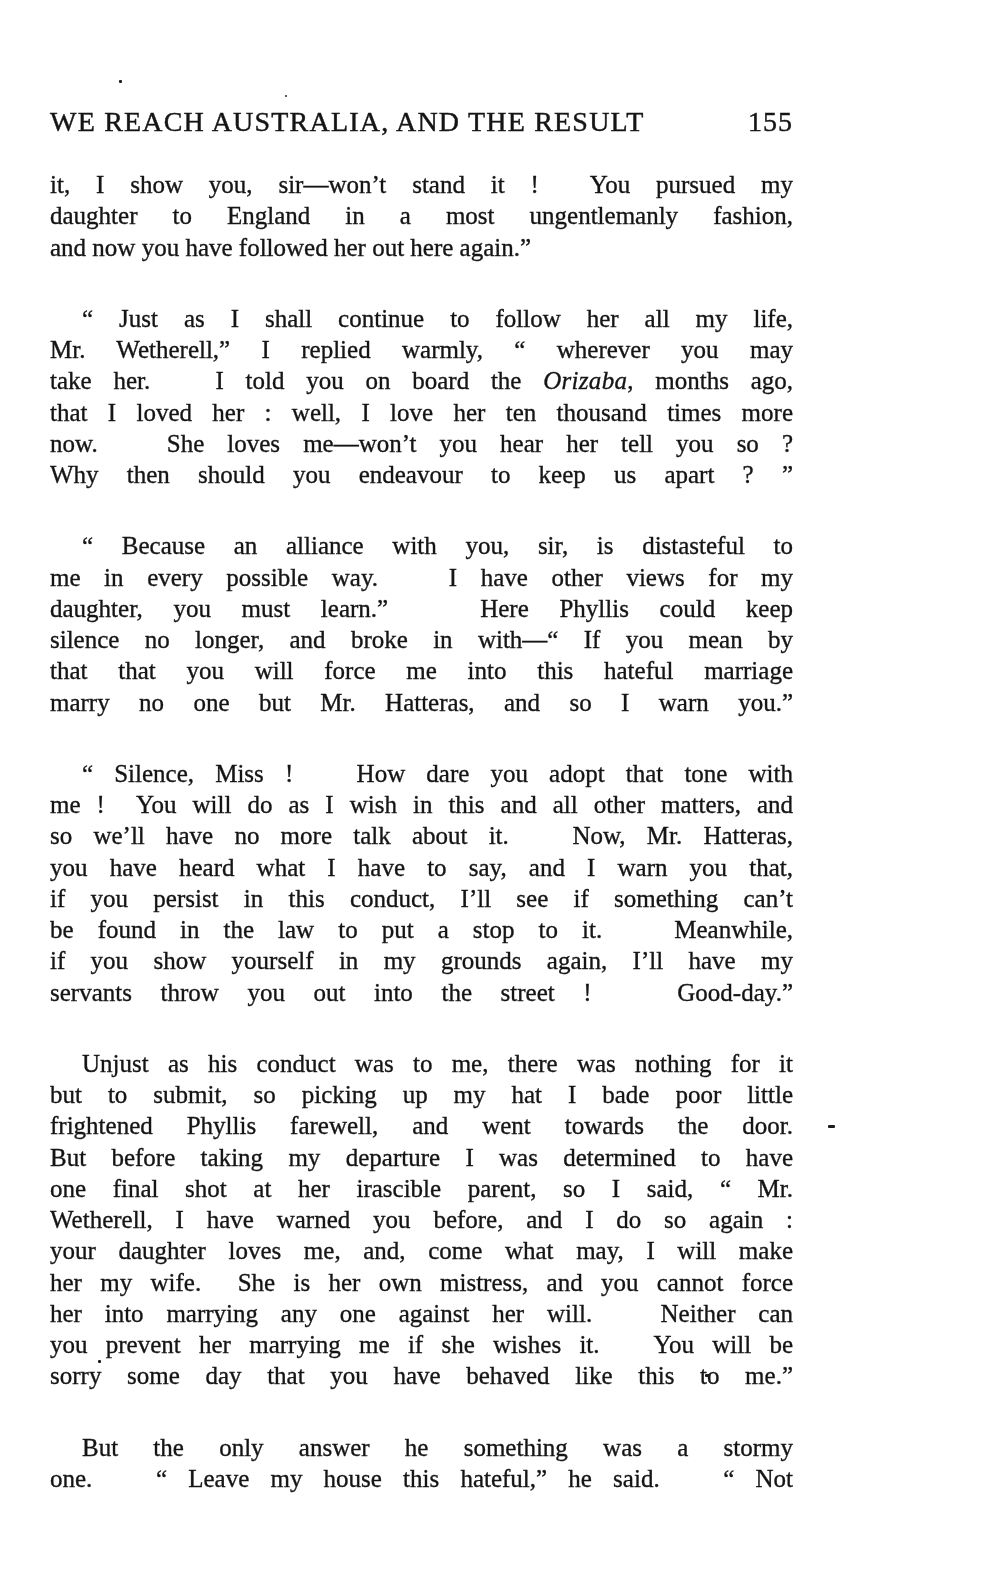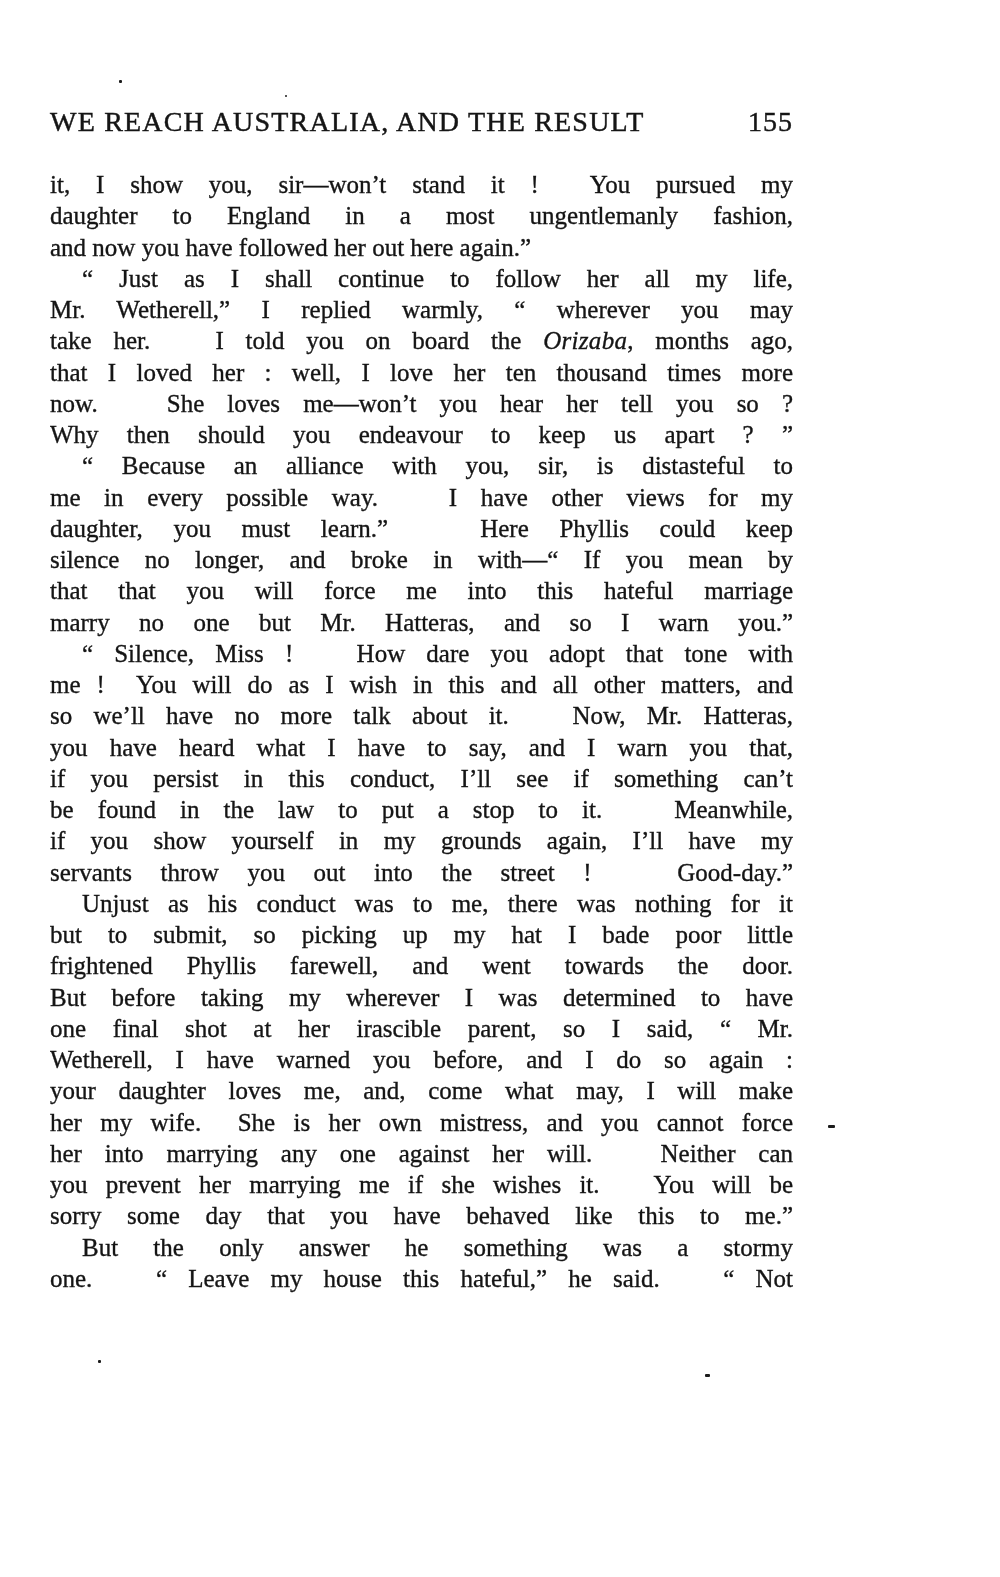--- a/index.html
+++ b/index.html
@@ -43,21 +43,21 @@
     -webkit-text-stroke: 0.35px #151515;
   }
   .paragraph { margin: 0; }
   .line {
     white-space: pre-wrap;
     text-align: justify;
     text-align-last: justify;
     overflow: hidden;
     height: 31.25px;
   }
-  .line.indent { padding-left: 32px; }
+  .line.indent { padding-left: 32px; margin-top: 40px; }
   .line.natural { text-align-last: left; }
   .line i { font-style: italic; letter-spacing: 0.3px; }
   .speck {
     position: absolute;
     background: #1c1c1c;
     border-radius: 1px;
   }
 </style>
 </head>
 <body>
@@ -98,21 +98,21 @@
         <div class="line"><span>you have heard what I have to say, and I warn you that,</span></div>
         <div class="line"><span>if you persist in this conduct, I’ll see if something can’t</span></div>
         <div class="line"><span>be found in the law to put a stop to it.   Meanwhile,</span></div>
         <div class="line"><span>if you show yourself in my grounds again, I’ll have my</span></div>
         <div class="line"><span>servants throw you out into the street !   Good-day.”</span></div>
       </div>
       <div class="paragraph">
         <div class="line indent"><span>Unjust as his conduct was to me, there was nothing for it</span></div>
         <div class="line"><span>but to submit, so picking up my hat I bade poor little</span></div>
         <div class="line"><span>frightened Phyllis farewell, and went towards the door.</span></div>
-        <div class="line"><span>But before taking my wherever I was determined to have</span></div>
+        <div class="line"><span>But before taking my departure I was determined to have</span></div>
         <div class="line"><span>one final shot at her irascible parent, so I said, “ Mr.</span></div>
         <div class="line"><span>Wetherell, I have warned you before, and I do so again :</span></div>
         <div class="line"><span>your daughter loves me, and, come what may, I will make</span></div>
         <div class="line"><span>her my wife.  She is her own mistress, and you cannot force</span></div>
         <div class="line"><span>her into marrying any one against her will.   Neither can</span></div>
         <div class="line"><span>you prevent her marrying me if she wishes it.   You will be</span></div>
         <div class="line"><span>sorry some day that you have behaved like this to me.”</span></div>
       </div>
       <div class="paragraph">
         <div class="line indent"><span>But the only answer he something was a stormy</span></div>

